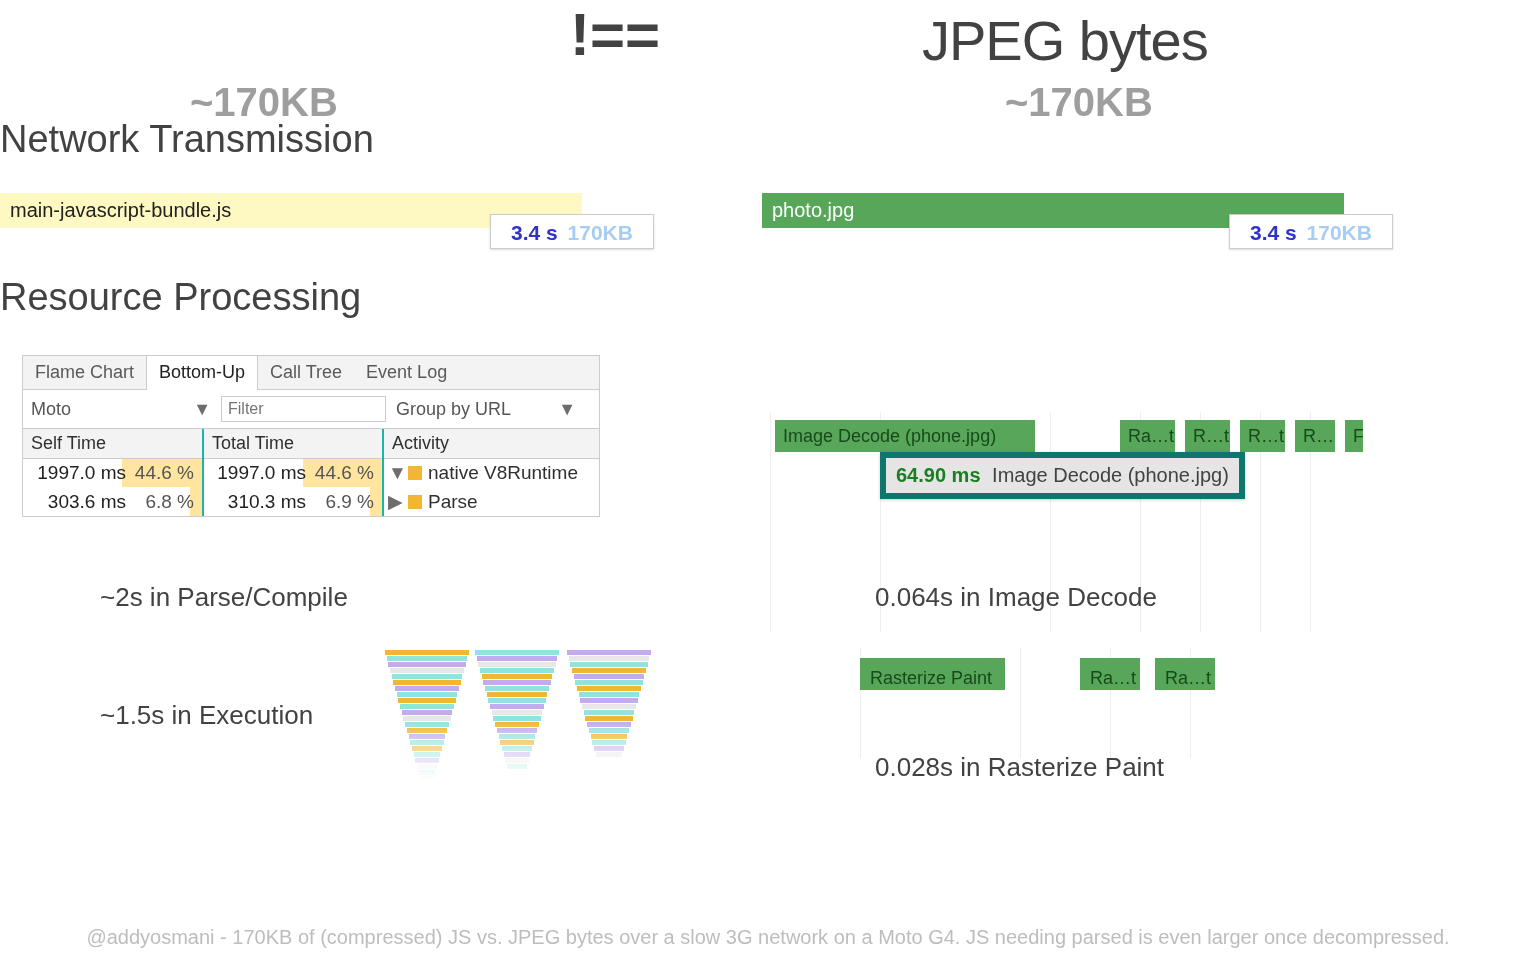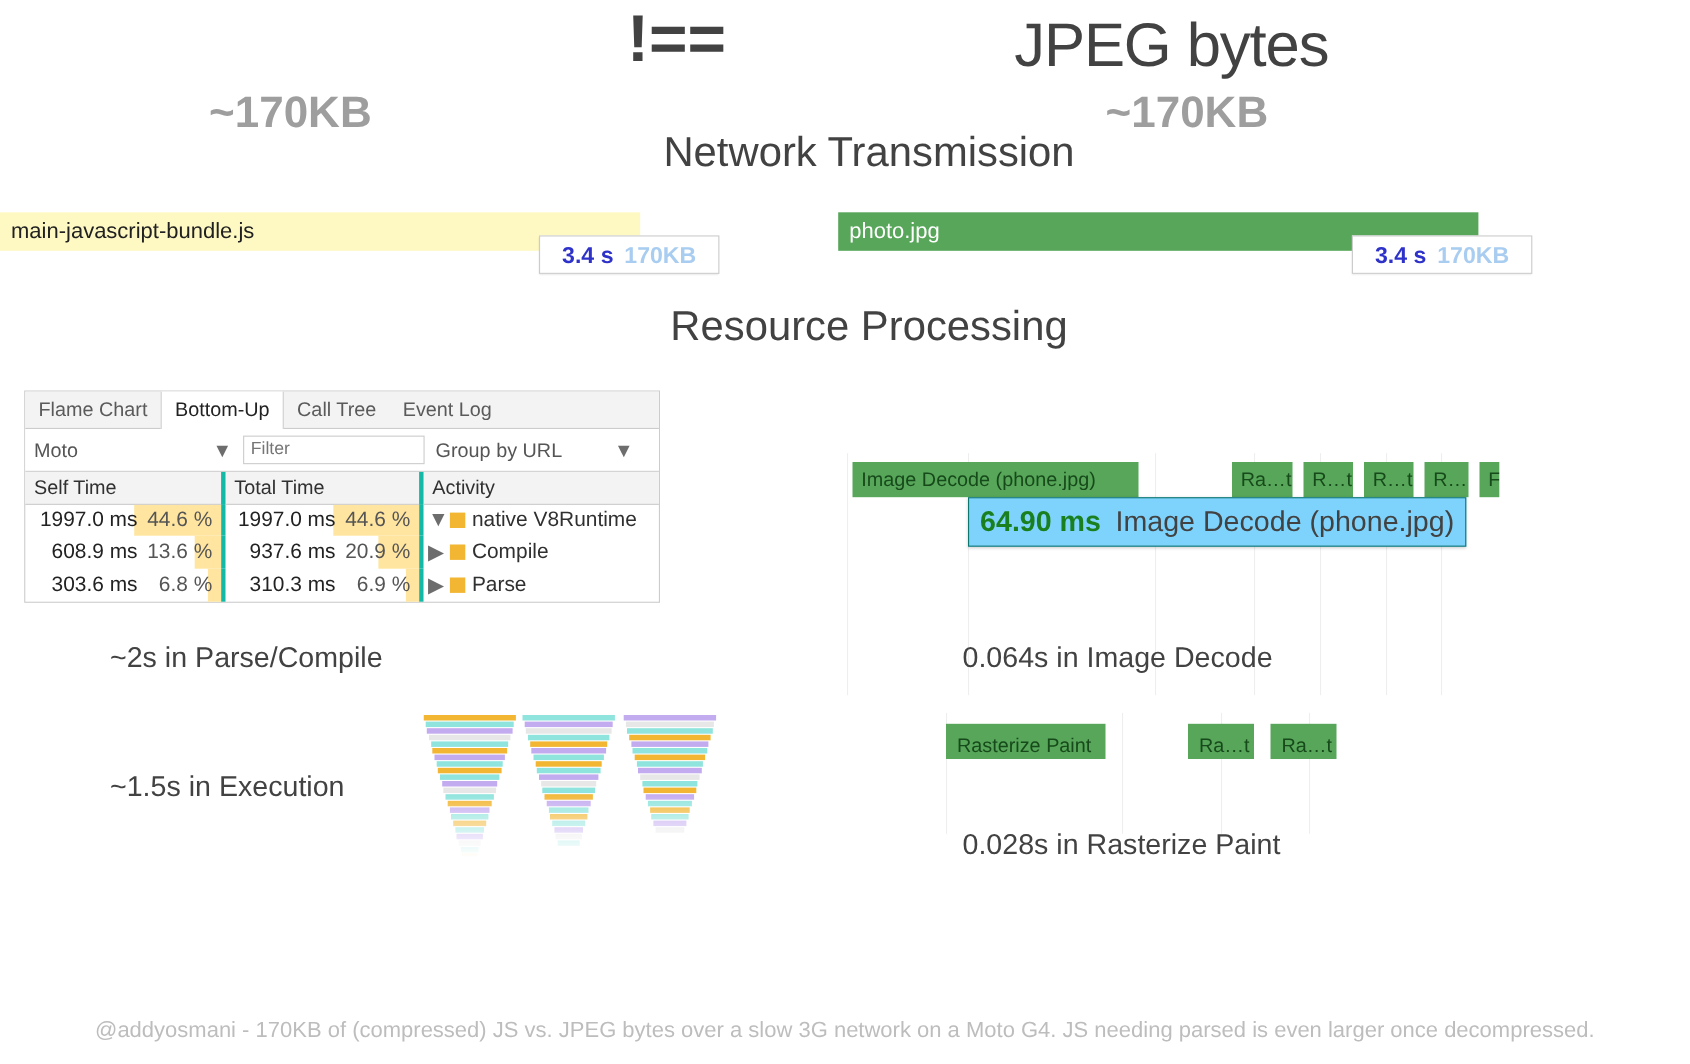--- a/index.html
+++ b/index.html
@@ -17,21 +17,21 @@
   .headline .neq { position: absolute; top: -8px; left: 570px; font-size: 60px; font-weight: 700; color: #424242; font-family: Arial, sans-serif; }
 
   .sizes { position: absolute; top: 80px; left: 0; width: 100%; height: 60px; }
   .sizes .size-js,
   .sizes .size-jpg {
     position: absolute; font-size: 40px; font-weight: 700; color: #9e9e9e;
   }
   .sizes .size-js  { left: 190px; top: 0; }
   .sizes .size-jpg { left: 1005px; top: 0; }
 
-  .section-heading { font-size: 38px; font-weight: 400; color: #424242; text-align: center; position: absolute; left: 0; width: 100%; padding-left: 44px; }
+  .section-heading { font-size: 38px; font-weight: 400; color: #424242; position: absolute; left: 0; width: 100%; }
   #sec-net  { top: 118px; }
   #sec-proc { top: 276px; }
 
   
   .netbar { position: absolute; height: 35px; line-height: 35px; font-size: 20px; padding-left: 10px; color: #212121; white-space: nowrap; }
   .netbar.js  { top: 193px; left: 0;    width: 582px; background: #fef9c3; }
   .netbar.jpg { top: 193px; left: 762px; width: 582px; background: #57a65a; color: #fff; }
 
   .net-badge {
     position: absolute; top: 214px; height: 35px; line-height: 35px;
@@ -78,38 +78,38 @@
   .devtools td.num .pct { display:inline-block; width: 68px; text-align: right; color: #555; position: relative; z-index: 1; }
   .devtools td.num .ms  { display:inline-block; width: 90px; text-align: right; color: #222; position: relative; z-index: 1; }
   .devtools td.num::after {
     content: ""; position: absolute; right: 0; top: 0; bottom: 0;
     width: var(--bar, 0%); background: #ffe5a0; z-index: 0;
   }
   .devtools td.act { padding-left: 4px; }
   .devtools .act-inner { display: flex; align-items: center; gap: 6px; }
   .devtools .arrow   { color: #6d6d6d; width: 14px; text-align: center; }
   .devtools .swatch  { width: 14px; height: 14px; background: #f2b633; display: inline-block; }
-  .col-sep { border-right: 4px solid #14b8a6; }
+  .col-sep { border-right: 2px solid #14b8a6; }
 
   
   .img-timeline { position: absolute; top: 396px; left: 750px; width: 640px; }
   .img-timeline .marks {
     position: relative; height: 70px; margin-top: 16px;
   }
   .img-timeline .tick {
     position:absolute; top:0; bottom:-150px; border-left:1px solid #eee;
   }
   .img-timeline .chip {
     position: absolute; top: 8px; height: 32px; line-height: 32px; padding: 0 8px;
     background: #57a65a; color: #174a1a; font-size: 18px; white-space: nowrap; overflow: hidden;
   }
   .img-timeline .tooltip {
     position: absolute; top: 40px; left: 130px;
-    background: #7dd3fc; border: 1px solid #0f766e; box-shadow: 0 1px 3px rgba(0,0,0,.2);
-    padding: 6px 10px; font-size: 26px; white-space: nowrap;
+    background: #e5e5e5; border: 6px solid #0f766e; box-shadow: 0 1px 3px rgba(0,0,0,.2);
+    padding: 6px 10px; font-size: 20px; white-space: nowrap;
   }
   .img-timeline .tooltip .ms { color: #1a7f1f; font-weight: 700; margin-right: 6px; }
 
   
   .ras-timeline { position: absolute; top: 648px; left: 850px; width: 420px; height: 50px; }
   .ras-timeline .chip {
     position: absolute; top: 10px; height: 32px; line-height: 32px; padding: 4px 10px;
     background: #57a65a; color: #174a1a; font-size: 18px; white-space: nowrap; overflow:hidden;
   }
   .ras-timeline .tick { position:absolute; top:0; bottom:-60px; border-left:1px solid #eee; }
@@ -199,31 +199,20 @@
     </thead>
     <tbody id="profiler-body">
         <tr>
           <td class="num col-sep" style="--bar:44.6%"><span class="ms">1997.0 ms</span><span class="pct">44.6 %</span></td>
           <td class="num col-sep" style="--bar:44.6%"><span class="ms">1997.0 ms</span><span class="pct">44.6 %</span></td>
           <td class="act">
             <div class="act-inner">
               <span class="arrow">▼</span>
               <span class="swatch"></span>
               <span>native V8Runtime</span>
-            </div>
-          </td>
-        </tr>
-        <tr>
-          <td class="num col-sep" style="--bar:13.6%"><span class="ms">608.9 ms</span><span class="pct">13.6 %</span></td>
-          <td class="num col-sep" style="--bar:20.9%"><span class="ms">937.6 ms</span><span class="pct">20.9 %</span></td>
-          <td class="act">
-            <div class="act-inner">
-              <span class="arrow">▶</span>
-              <span class="swatch"></span>
-              <span>Compile</span>
             </div>
           </td>
         </tr>
         <tr>
           <td class="num col-sep" style="--bar:6.8%"><span class="ms">303.6 ms</span><span class="pct">6.8 %</span></td>
           <td class="num col-sep" style="--bar:6.9%"><span class="ms">310.3 ms</span><span class="pct">6.9 %</span></td>
           <td class="act">
             <div class="act-inner">
               <span class="arrow">▶</span>
               <span class="swatch"></span>

